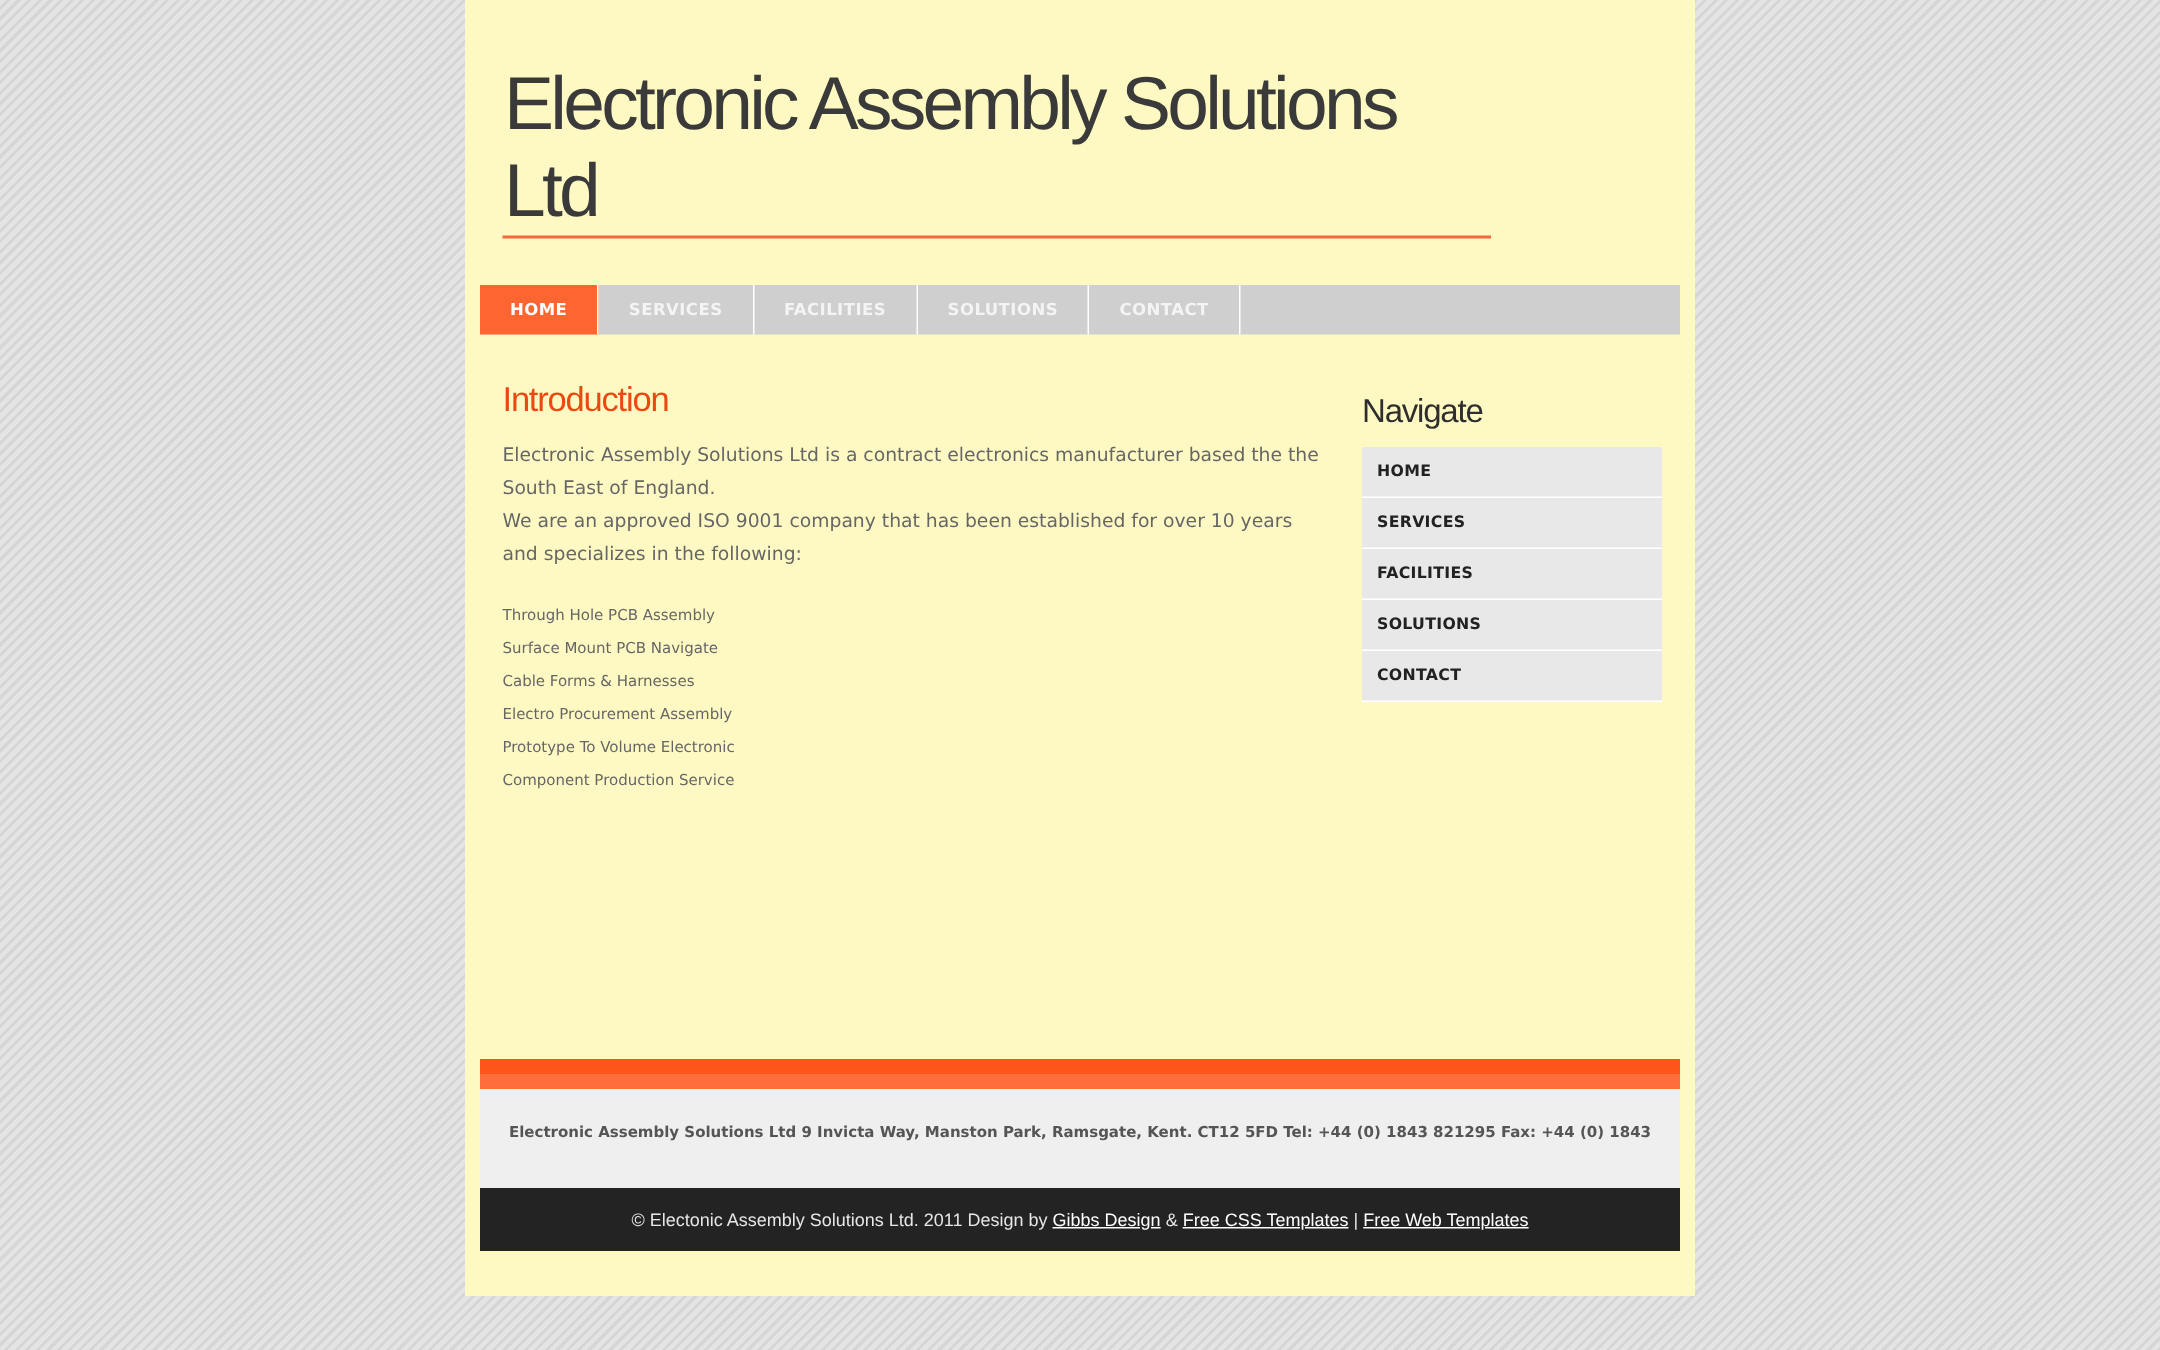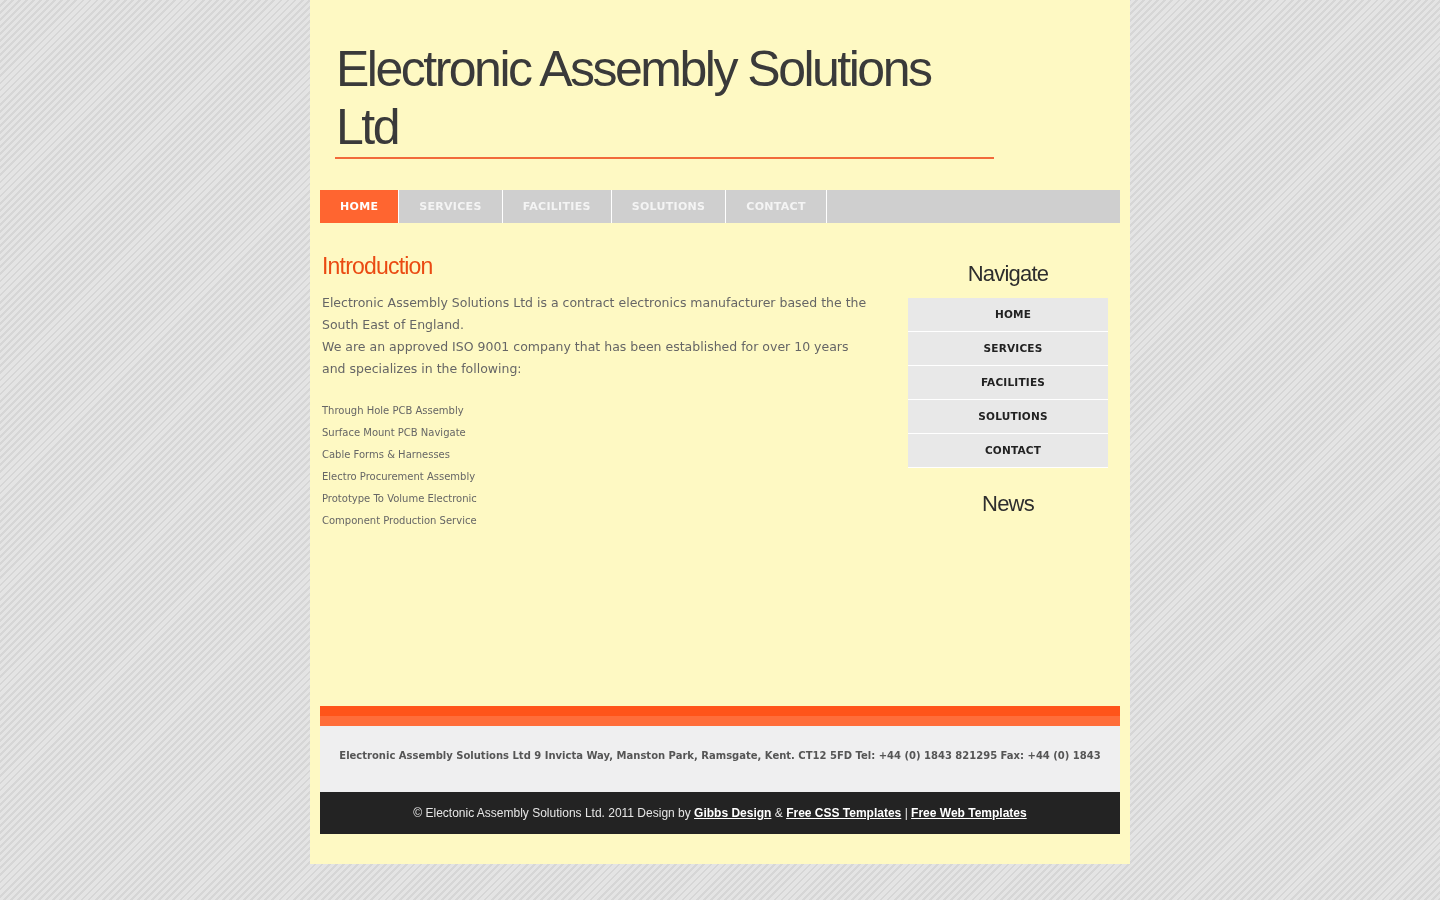--- a/index.html
+++ b/index.html
@@ -28,33 +28,33 @@
     display:flex;
   }
   #menu a {
     display:block; height:33px; line-height:33px; padding:0 20px;
     font-family:"DejaVu Sans", sans-serif; font-size:11px; font-weight:bold;
     color:#f4f4f4; text-decoration:none; letter-spacing:0.3px;
     border-right:1px solid #ffffff; box-sizing:border-box;
   }
   #menu a.active { background:#ff6530; color:#ffffff; }
   #content {
-    position:absolute; left:12px; top:252px; width:545px;
+    position:absolute; left:25px; top:252px; width:545px;
   }
   #content h2 {
     margin:0 0 12px 0; font-family:"Liberation Sans", sans-serif; font-weight:normal;
     font-size:23px; letter-spacing:-0.8px; color:#ea4a12; line-height:28px;
   }
   #content p {
     margin:0; font-size:12.5px; line-height:22px; color:#666666;
   }
   #content ul { list-style:none; margin:20px 0 0 0; padding:0; }
   #content li { font-size:10px; line-height:22px; color:#666666; }
   #sidebar {
-    position:absolute; left:598px; top:260px; width:200px;text-align:center;
+    position:absolute; left:598px; top:260px; width:200px;
   }
   #sidebar h3 {
     margin:0 0 10px 0; font-family:"Liberation Sans", sans-serif; font-weight:normal;
     font-size:22px; letter-spacing:-0.8px; color:#2e2e2e; line-height:28px;
   }
   #sidebar ul { list-style:none; margin:0; padding:0; }
   #sidebar li a {
     display:block; height:33px; line-height:33px; padding-left:10px;
     background:#e8e8e8; border-bottom:1px solid #ffffff;
     font-size:10.5px; font-weight:bold; color:#222222; text-decoration:none; letter-spacing:0.2px;
@@ -67,21 +67,21 @@
   #footer-info {
     position:absolute; left:10px; top:726px; width:800px; height:66px; background:#efeff0;
     text-align:center; line-height:60px;
     font-family:"DejaVu Sans", sans-serif; font-size:10px; font-weight:bold; color:#555555;
   }
   #footer-copy {
     position:absolute; left:10px; top:792px; width:800px; height:42px; background:#232323;
     text-align:center; line-height:42px;
     font-family:"Liberation Sans", sans-serif; font-size:12px; color:#e6e6e6;
   }
-  #footer-copy a { color:#ffffff; font-weight:bold; text-decoration:underline; }
+  #footer-copy a { color:#ffffff; font-weight:normal; text-decoration:underline; }
 </style>
 </head>
 <body>
 
 <div id="wrapper">
 
   <div id="logo">
     <h1>Electronic Assembly Solutions Ltd</h1>
   </div>
   <div id="logo-rule"></div>
@@ -120,21 +120,20 @@
       <li>
           <a href="#">FACILITIES</a>
         </li>
       <li>
           <a href="#">SOLUTIONS</a>
         </li>
       <li>
           <a href="#">CONTACT</a>
         </li>
     </ul>
-    <h3 id="news-title">News</h3>
   </div>
 
   <div id="footer-bar"></div>
 
   <div id="footer-info">Electronic Assembly Solutions Ltd 9 Invicta Way, Manston Park, Ramsgate, Kent. CT12 5FD Tel: +44 (0) 1843 821295 Fax: +44 (0) 1843 823966</div>
 
   <div id="footer-copy">
     <span>© Electonic Assembly Solutions Ltd. 2011 Design by</span>
     <a href="#">Gibbs Design</a>
     <span>&amp;</span>

